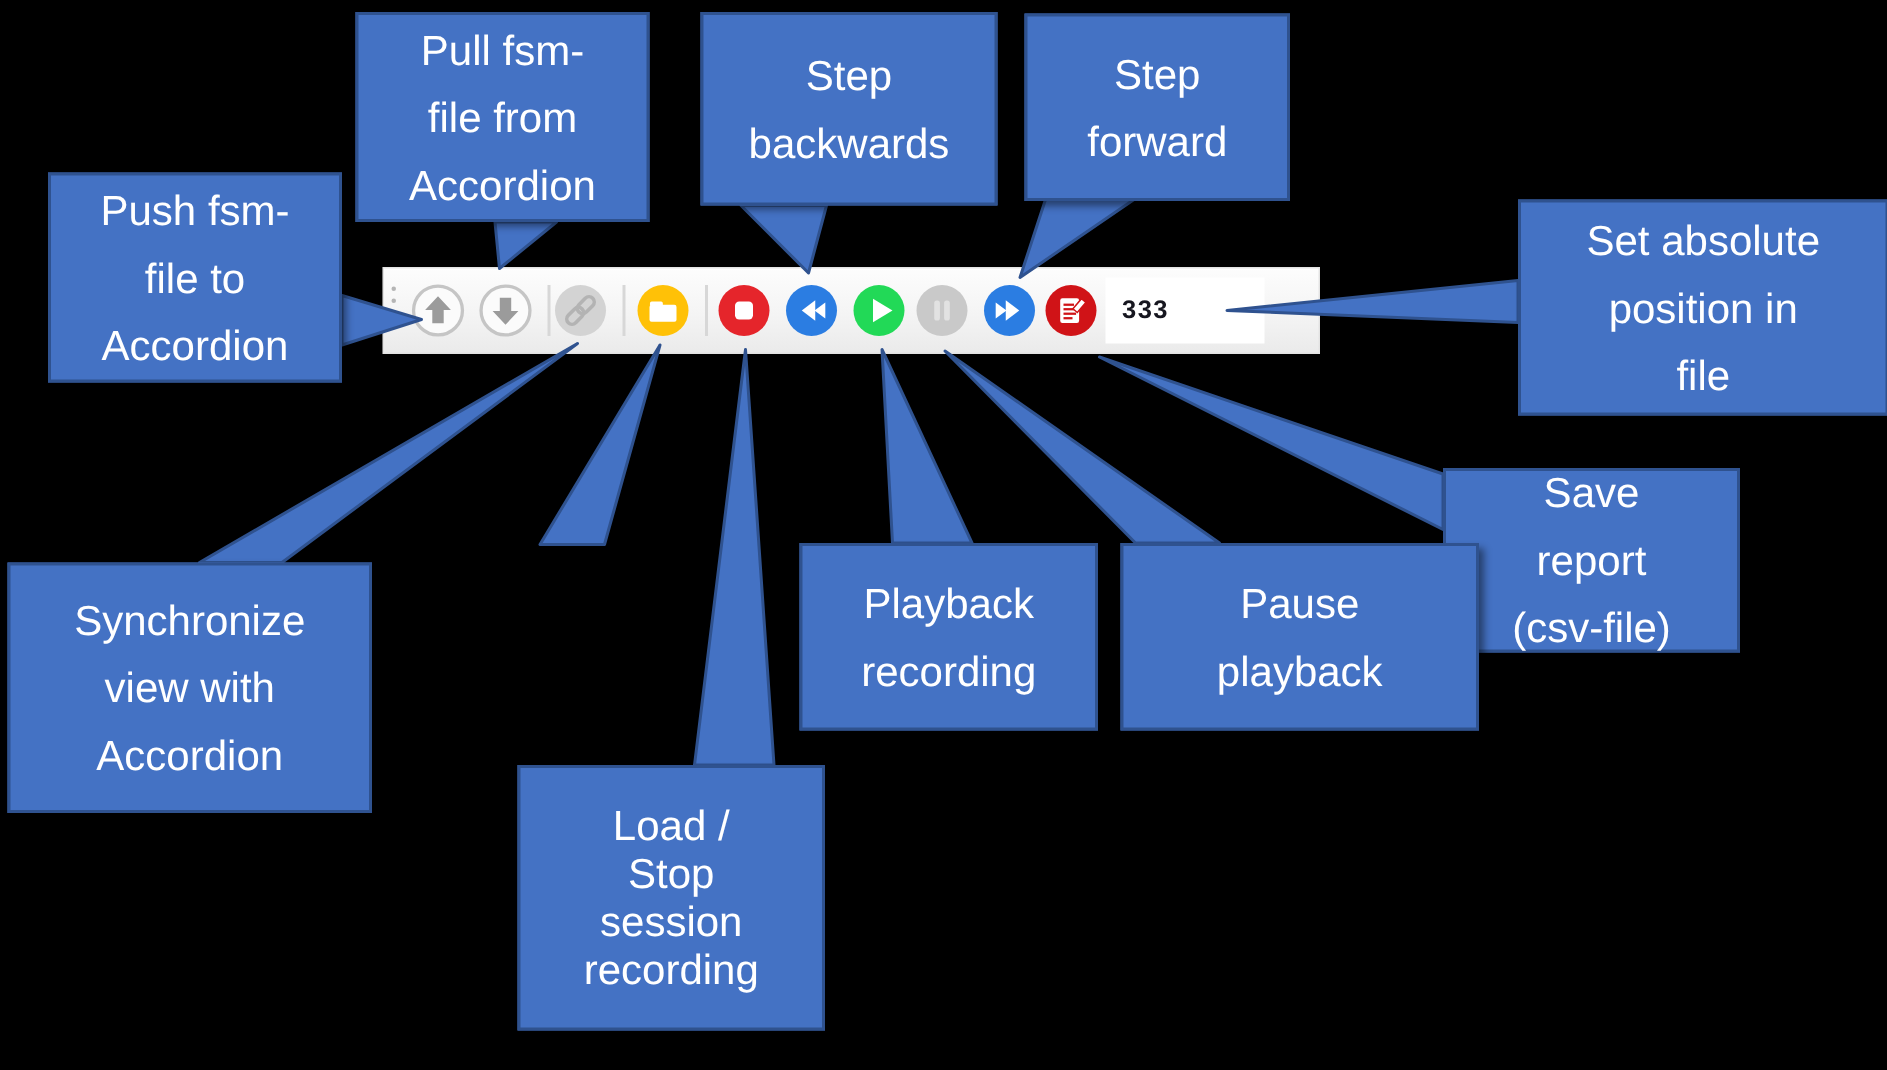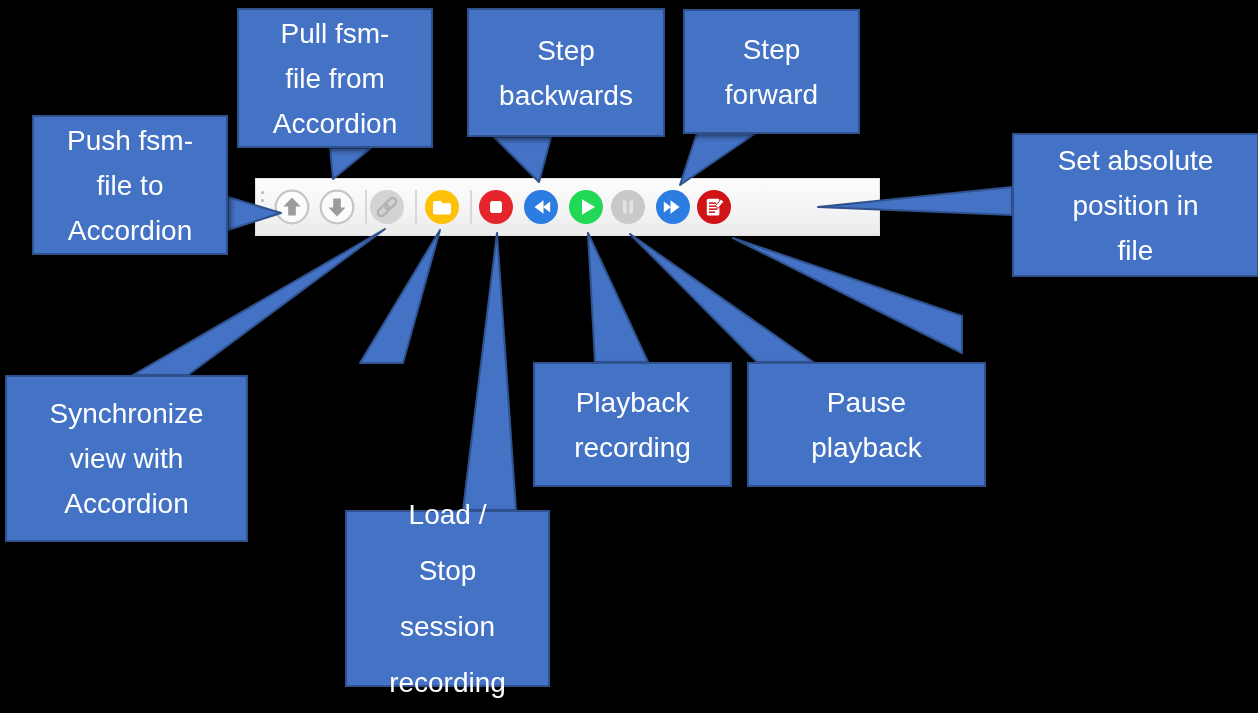--- a/index.html
+++ b/index.html
@@ -136,20 +136,21 @@
         <g fill="#d01317">
           <rect x="14" y="14.4" width="7" height="1.5"></rect>
           <rect x="14" y="17.4" width="8.4" height="1.5"></rect>
           <rect x="14" y="20.4" width="8.4" height="1.5"></rect>
           <rect x="14" y="23.4" width="6" height="1.5"></rect>
         </g>
         <path d="M20.3 17.8 L26 11.1 L28.9 13.6 L23.2 20.3 Z" fill="#fff" stroke="#d01317" stroke-width="1"></path>
       </svg>
     </button>
 
+    <input id="pos-field" type="text" value="333" style="">
   </div>
 
   <svg id="tails">
     <polygon points="228,197 228,230 281,213"></polygon>
     <polygon points="330,148 371,148 333,179"></polygon>
     <polygon points="494,137 551,137 539,182"></polygon>
     <polygon points="697,133 756,133 680,185"></polygon>
     <polygon points="1012,187 1012,215 818,207"></polygon>
     <polygon points="962,316 962,353 733,238"></polygon>
     <polygon points="757,362 813,362 630,234"></polygon>
@@ -180,38 +181,43 @@
     <div class="callout-text">Step
 forward</div>
   </div>
 
   <div class="callout" style="left:1012px;top:133px;width:247px;height:144px">
     <div class="callout-text">Set absolute
 position in
 file</div>
   </div>
 
+  <div class="callout" style="left:962px;top:312px;width:198px;height:123px">
+    <div class="callout-text">Save
+report
+(csv-file)</div>
+  </div>
 
   <div class="callout" style="left:747px;top:362px;width:239px;height:125px">
     <div class="callout-text">Pause
 playback</div>
   </div>
 
   <div class="callout" style="left:533px;top:362px;width:199px;height:125px">
     <div class="callout-text">Playback
 recording</div>
   </div>
 
 
   <div class="callout" style="left:5px;top:375px;width:243px;height:167px">
     <div class="callout-text">Synchronize
 view with
 Accordion</div>
   </div>
 
   <div class="callout" style="left:345px;top:510px;width:205px;height:177px">
-    <div class="callout-text" style="line-height:56px">Load /
+    <div class="callout-text" style="line-height:32px">Load /
 Stop
 session
 recording</div>
   </div>
 
 </div>
 
 </body></html>

